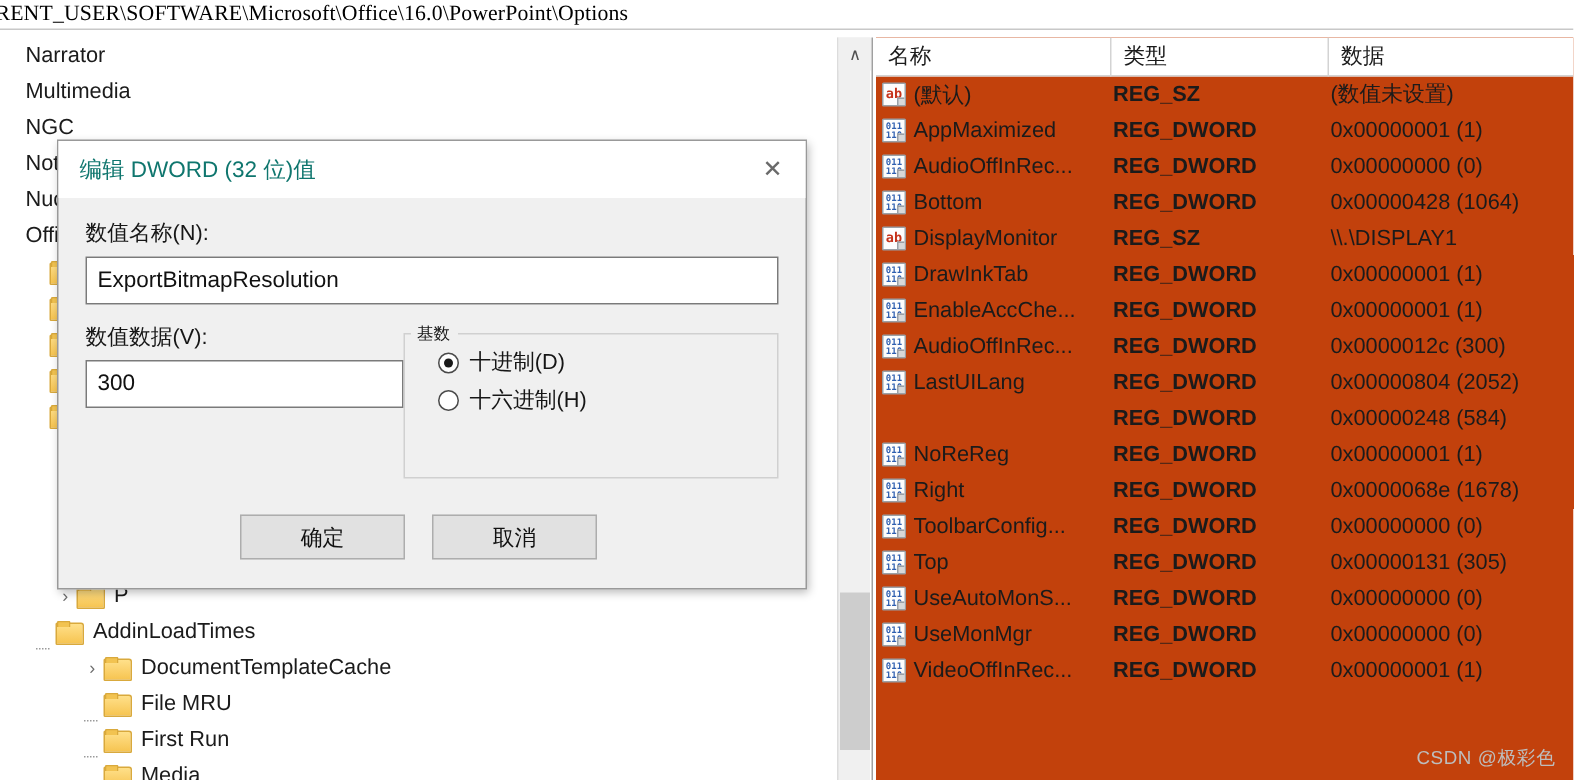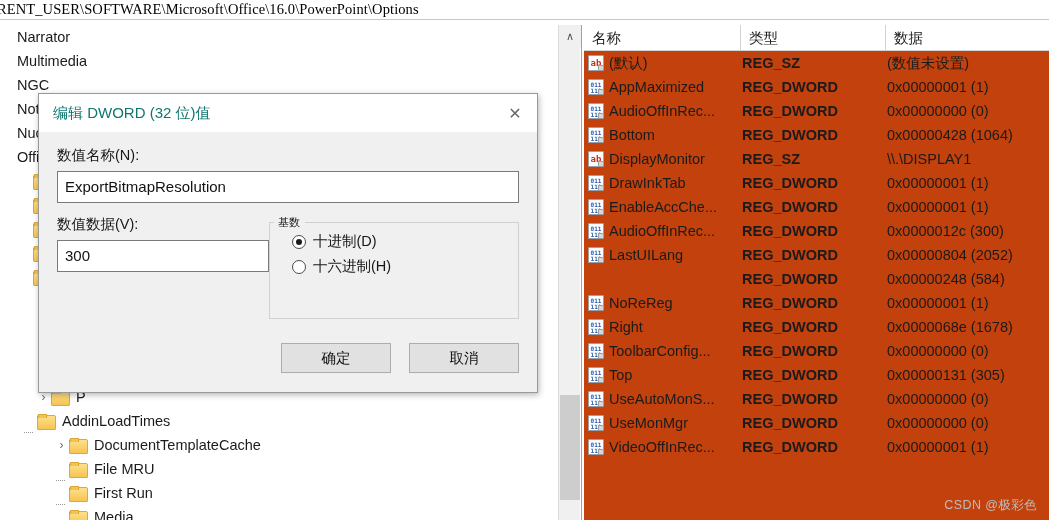--- a/index.html
+++ b/index.html
@@ -300,21 +300,21 @@
   .radio.on:after {
     content: "";
     position: absolute;
     left: 3px; top: 3px;
     width: 6px; height: 6px;
     border-radius: 50%;
     background: #1a1a1a;
   }
   .btn-row {
     display: flex;
-    justify-content: flex-end;
+    justify-content: center;
     gap: 18px;
     margin-top: 24px;
     padding-right: 18px;
   }
   .btn {
     width: 110px; height: 30px;
     background: #e1e1e1;
     border: 1px solid #adadad;
     font-size: 14.5px;
     color: #111111;

